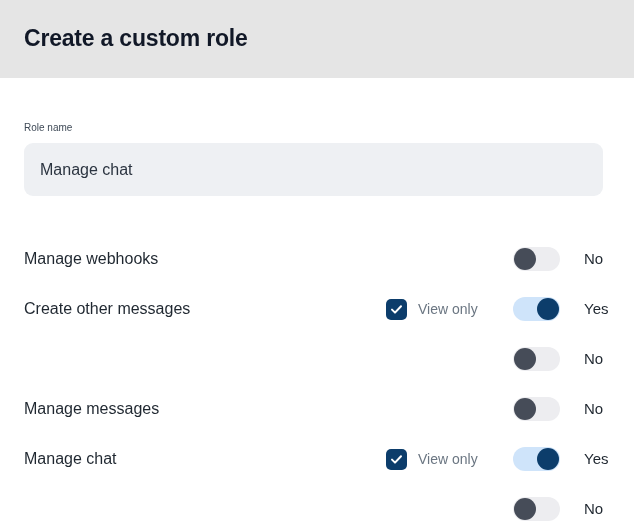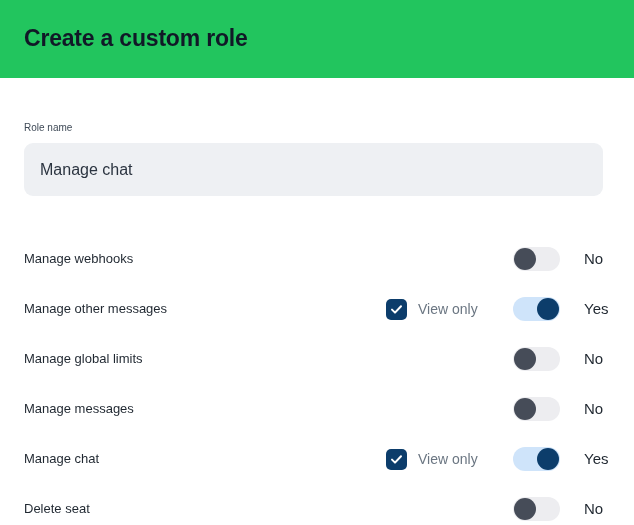--- a/index.html
+++ b/index.html
@@ -19,21 +19,21 @@
     width: 634px;
     height: 525px;
     position: relative;
     background: #ffffff;
     overflow: hidden;
   }
 
   
   .header {
     height: 78px;
-    background: #22c55e;
+    background: #e5e5e5;
     display: flex;
     align-items: center;
     padding: 0 24px;
     box-sizing: border-box;
   }
   .header-title {
     font-size: 23px;
     font-weight: bold;
     color: #111827;
     letter-spacing: -0.2px;
@@ -78,21 +78,21 @@
   .perm-list {
     margin-top: 38px;
   }
   .perm-row {
     height: 50px;
     display: flex;
     align-items: center;
     position: relative;
   }
   .perm-label {
-    font-size: 13px;
+    font-size: 16px;
     color: #1f2730;
     line-height: 1.2;
     flex: 1 1 auto;
   }
 
   
   .viewonly-group {
     position: absolute;
     left: 362px;
     top: 0;
@@ -186,39 +186,38 @@
 
     <div class="toggle-group">
       <span class="toggle">
         <span class="knob"></span>
       </span>
       <span class="toggle-state">No</span>
     </div>
   </div>
 
   <div class="perm-row">
-    <div class="perm-label">Manage other messages</div>
+    <div class="perm-label">Create other messages</div>
     <div class="viewonly-group">
       <span class="checkbox">
         <svg width="13" height="13" viewBox="0 0 13 13">
           <path d="M2 6.6 L5 9.6 L11 3.2" fill="none" stroke="#ffffff" stroke-width="2" stroke-linecap="round" stroke-linejoin="round"></path>
         </svg>
       </span>
       <span class="viewonly-label">View only</span>
     </div>
     <div class="toggle-group">
       <span class="toggle on">
         <span class="knob"></span>
       </span>
       <span class="toggle-state">Yes</span>
     </div>
   </div>
 
   <div class="perm-row">
-    <div class="perm-label">Manage global limits</div>
 
     <div class="toggle-group">
       <span class="toggle">
         <span class="knob"></span>
       </span>
       <span class="toggle-state">No</span>
     </div>
   </div>
 
   <div class="perm-row">
@@ -244,21 +243,20 @@
     </div>
     <div class="toggle-group">
       <span class="toggle on">
         <span class="knob"></span>
       </span>
       <span class="toggle-state">Yes</span>
     </div>
   </div>
 
   <div class="perm-row">
-    <div class="perm-label">Delete seat</div>
 
     <div class="toggle-group">
       <span class="toggle">
         <span class="knob"></span>
       </span>
       <span class="toggle-state">No</span>
     </div>
   </div>
 </div>
 

